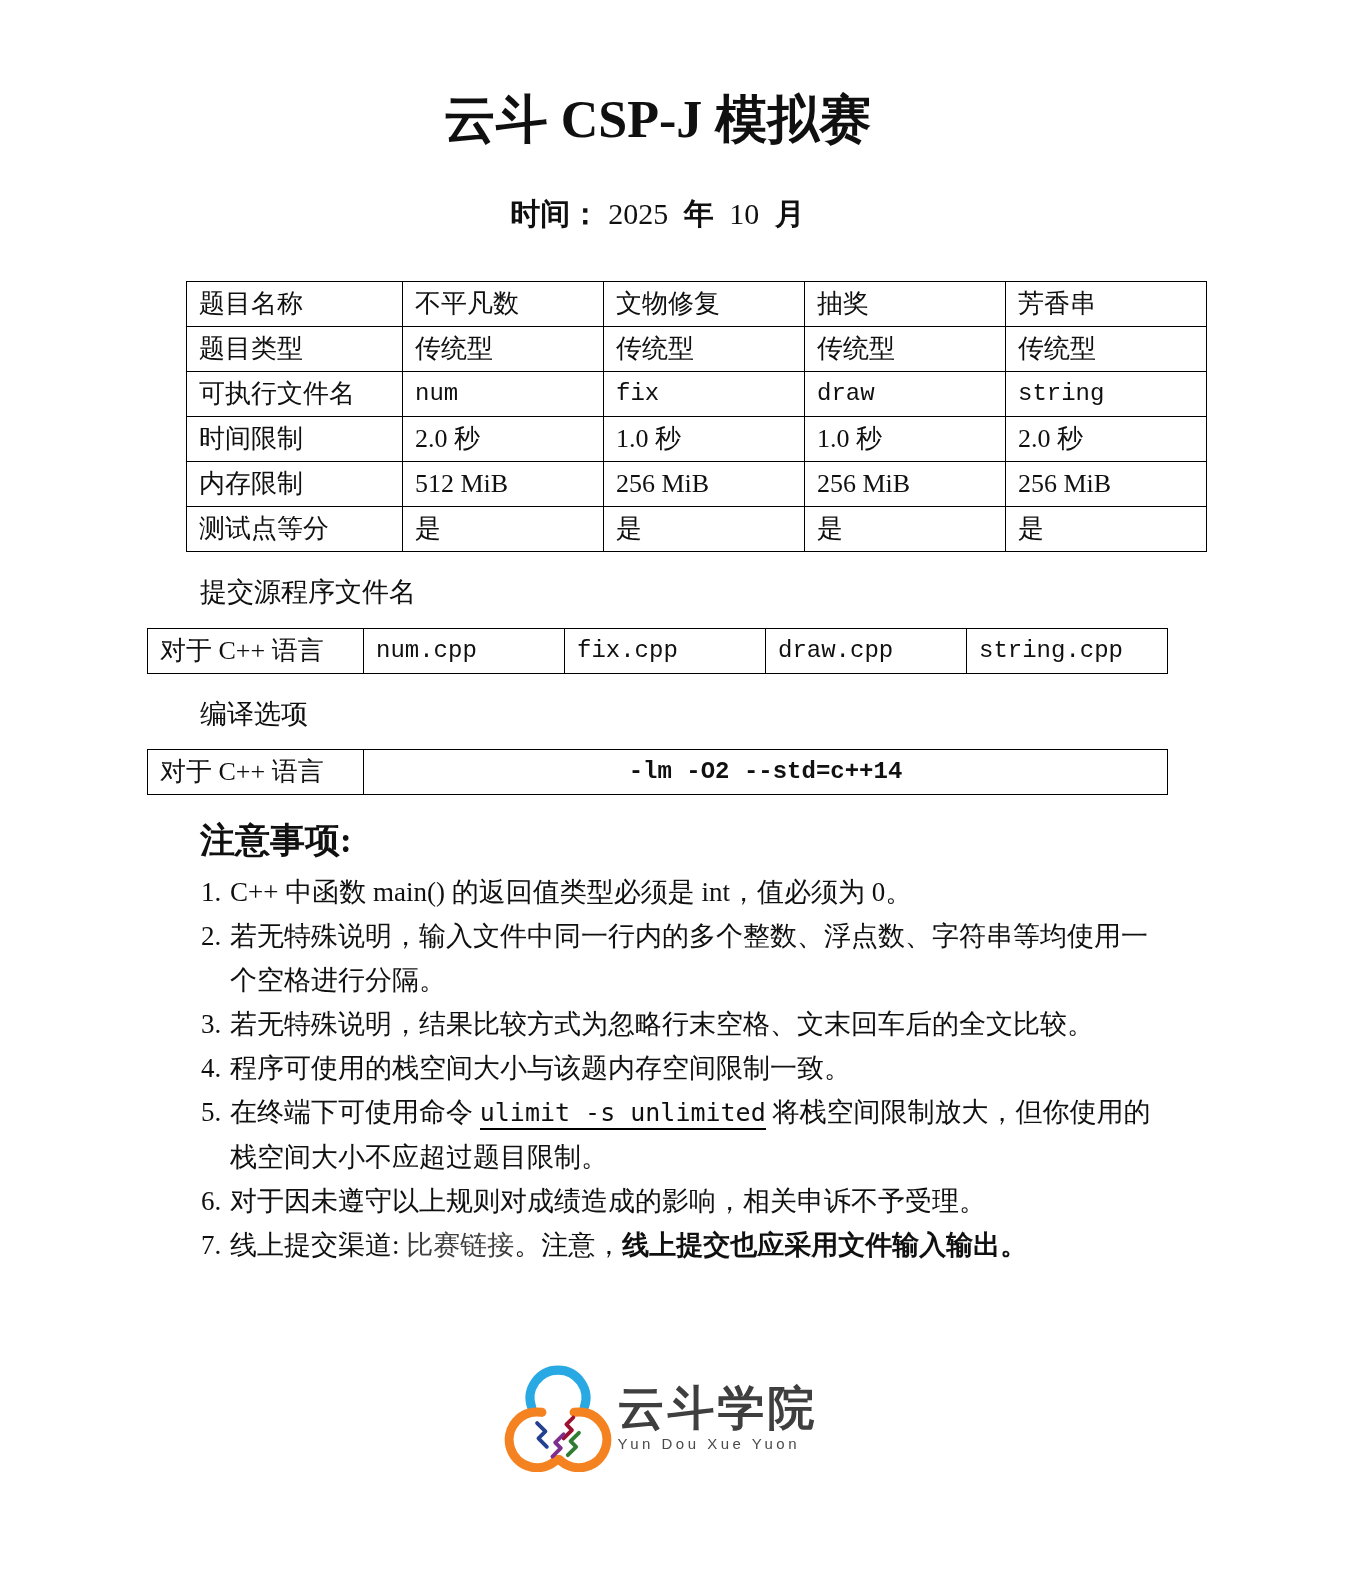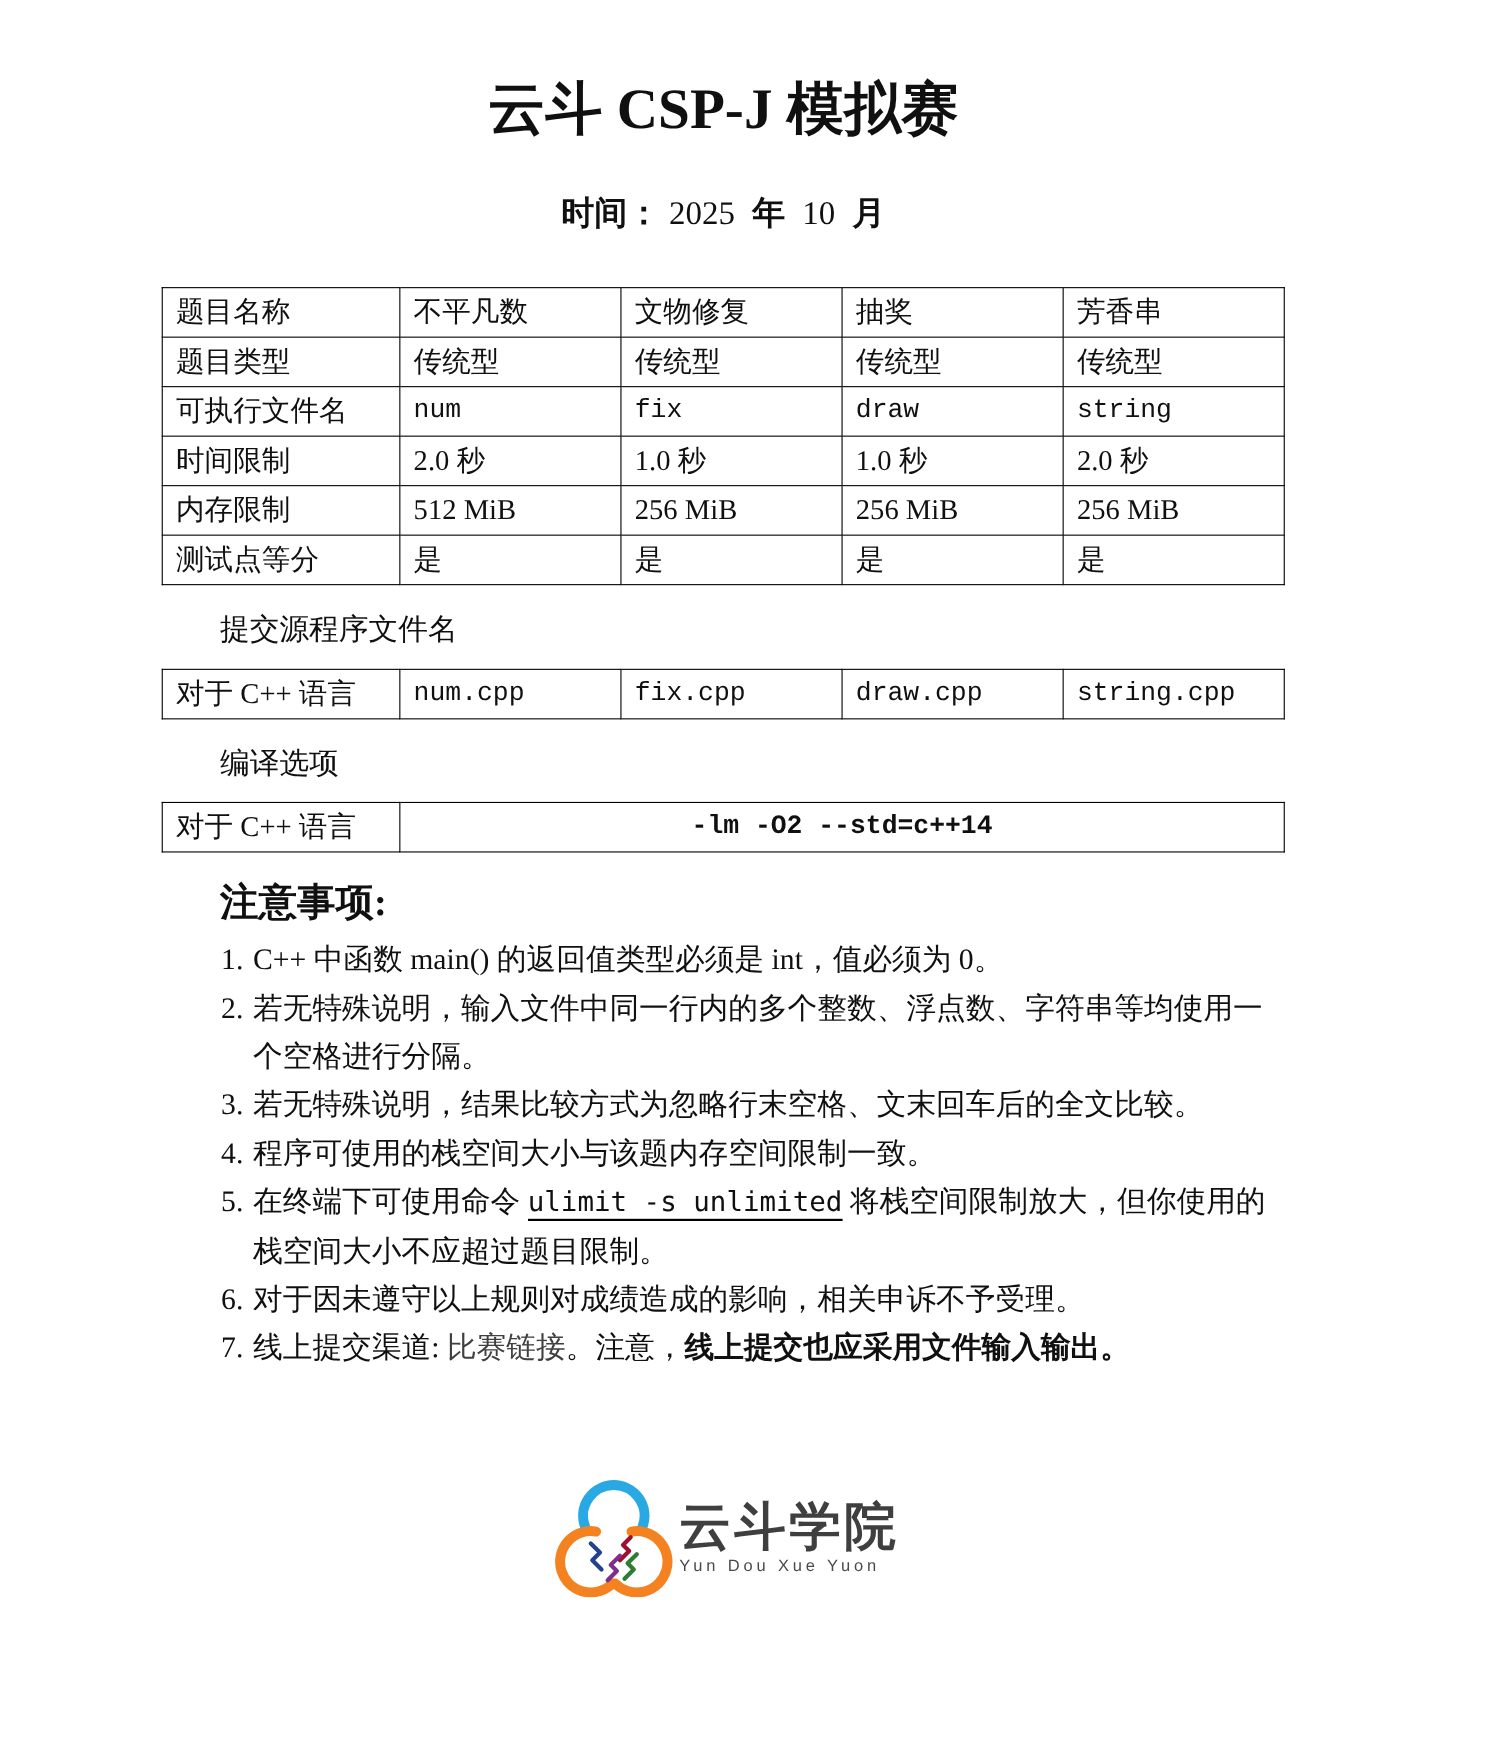--- a/index.html
+++ b/index.html
@@ -3,32 +3,32 @@
 <meta charset="utf-8">
 <style>
   html,body{margin:0;padding:0;}
   body{
     width:1354px;height:1596px;background:#ffffff;color:#101010;
     font-family:"Liberation Serif","DejaVu Serif",serif;
     -webkit-font-smoothing:antialiased;
   }
   .page{box-sizing:border-box;width:1354px;height:1596px;padding:70px 186px 0 147px;overflow:hidden;}
 
-  .title{text-align:center;font-size:52px;font-weight:700;line-height:1.15;}
+  .title{text-align:center;font-size:52px;font-weight:700;line-height:1.15;margin-top:20px;}
   .subtitle{text-align:center;font-size:30px;margin-top:44px;}
   .subtitle .cjkb{font-weight:700;text-align:center;}
   .subtitle span{margin:0 4px;}
 
   table{border-collapse:collapse;width:100%;table-layout:fixed;}
   col.label-col{width:216px;}
   td{
     border:1.5px solid #000;font-size:26px;padding:2px 12px;height:40px;
     vertical-align:middle;overflow:hidden;white-space:nowrap;
   }
-  .t1{margin-top:46px;}
+  .t1{margin-top:46px;margin-left:39px;}
   .t2{margin-top:18px;}
   .t3{margin-top:17px;}
   .mono{font-family:Liberation Mono, monospace;font-size:24px;}
   .center{text-align:center;}
   .b{font-weight:700;}
 
   .sec-heading{font-size:27px;margin:22px 0 0 53px;}
   .notes-heading{font-size:35px;font-weight:700;margin:22px 0 0 53px;}
 
   ol.notes{margin:6px 0 0 0;padding-left:81px;font-size:27px;line-height:44px;}

